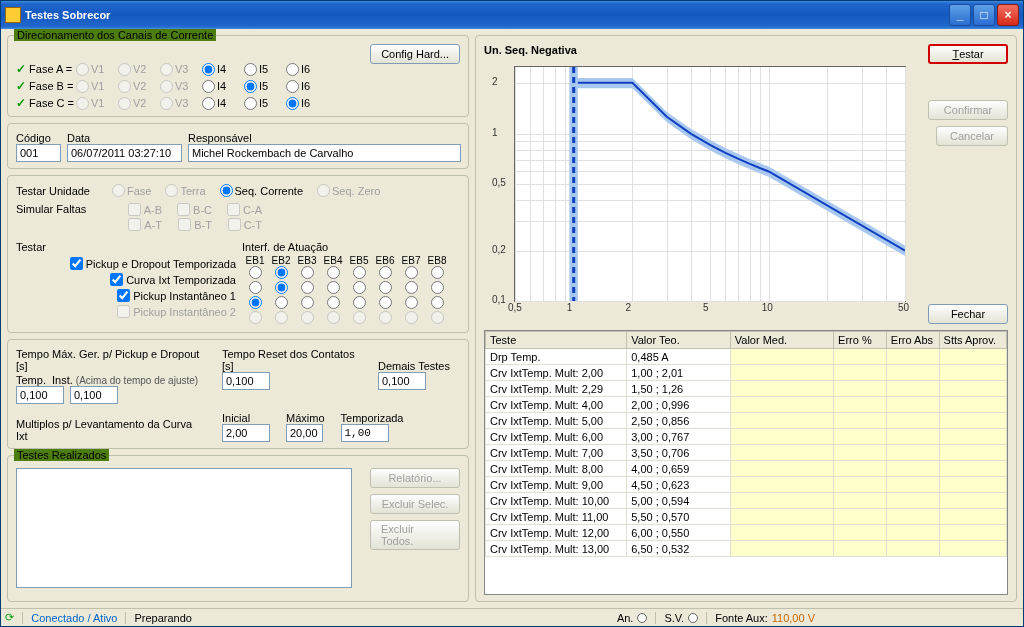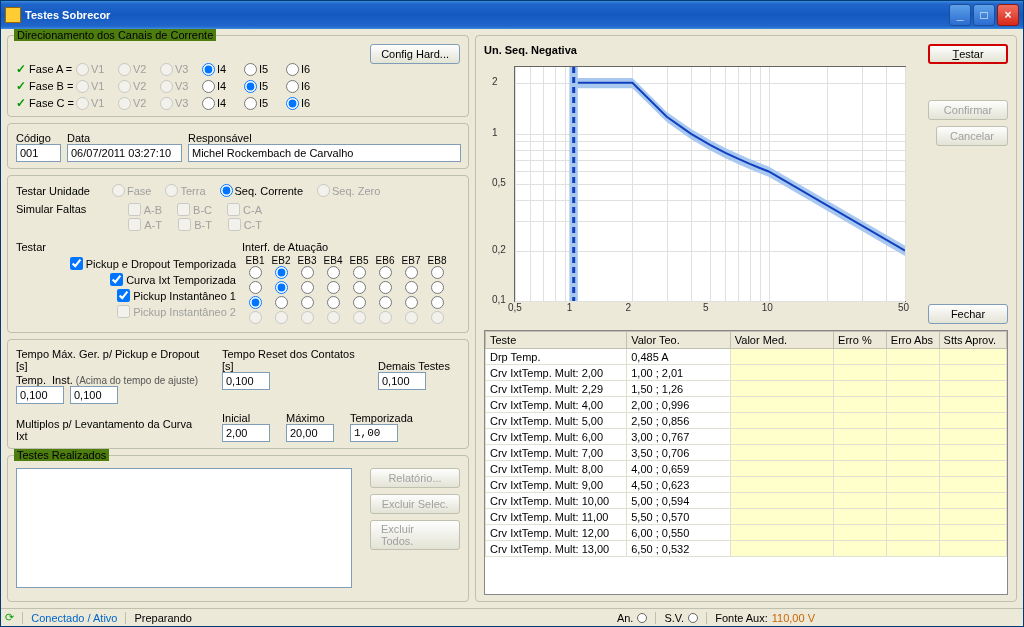--- a/index.html
+++ b/index.html
@@ -362,21 +362,21 @@
             <div>&nbsp;</div>
             <div>Demais Testes</div>
             <input class="txt" style="width: 48px;" value="0,100">
           </div>
         </div>
         <div class="row" style="gap:16px; margin-top:8px; align-items:flex-end;">
           <div style="width:190px;">Multiplos p/ Levantamento da Curva Ixt</div>
           <div><div>Inicial</div>
             <input class="txt" style="width: 48px;" value="2,00"></div>
           <div><div>Máximo</div>
-            <input class="txt" style="width: 48px;" value="20,00"></div>
+            <input class="txt" style="width: 37px;" value="20,00"></div>
           <div><div>Temporizada</div>
             <input class="txt" style="width: 48px; font-family: Liberation Mono, monospace;" value="1,00"></div>
         </div>
       </div>
 
       <div class="groupbox" style="flex:1;">
         <span class="gtitle">Testes Realizados</span>
         <div class="row" style="align-items:flex-start; height:100%; gap:8px; margin-top:4px;">
           <div class="listbox" style="flex:1; height:120px;"></div>
           <div class="sidebtns">

